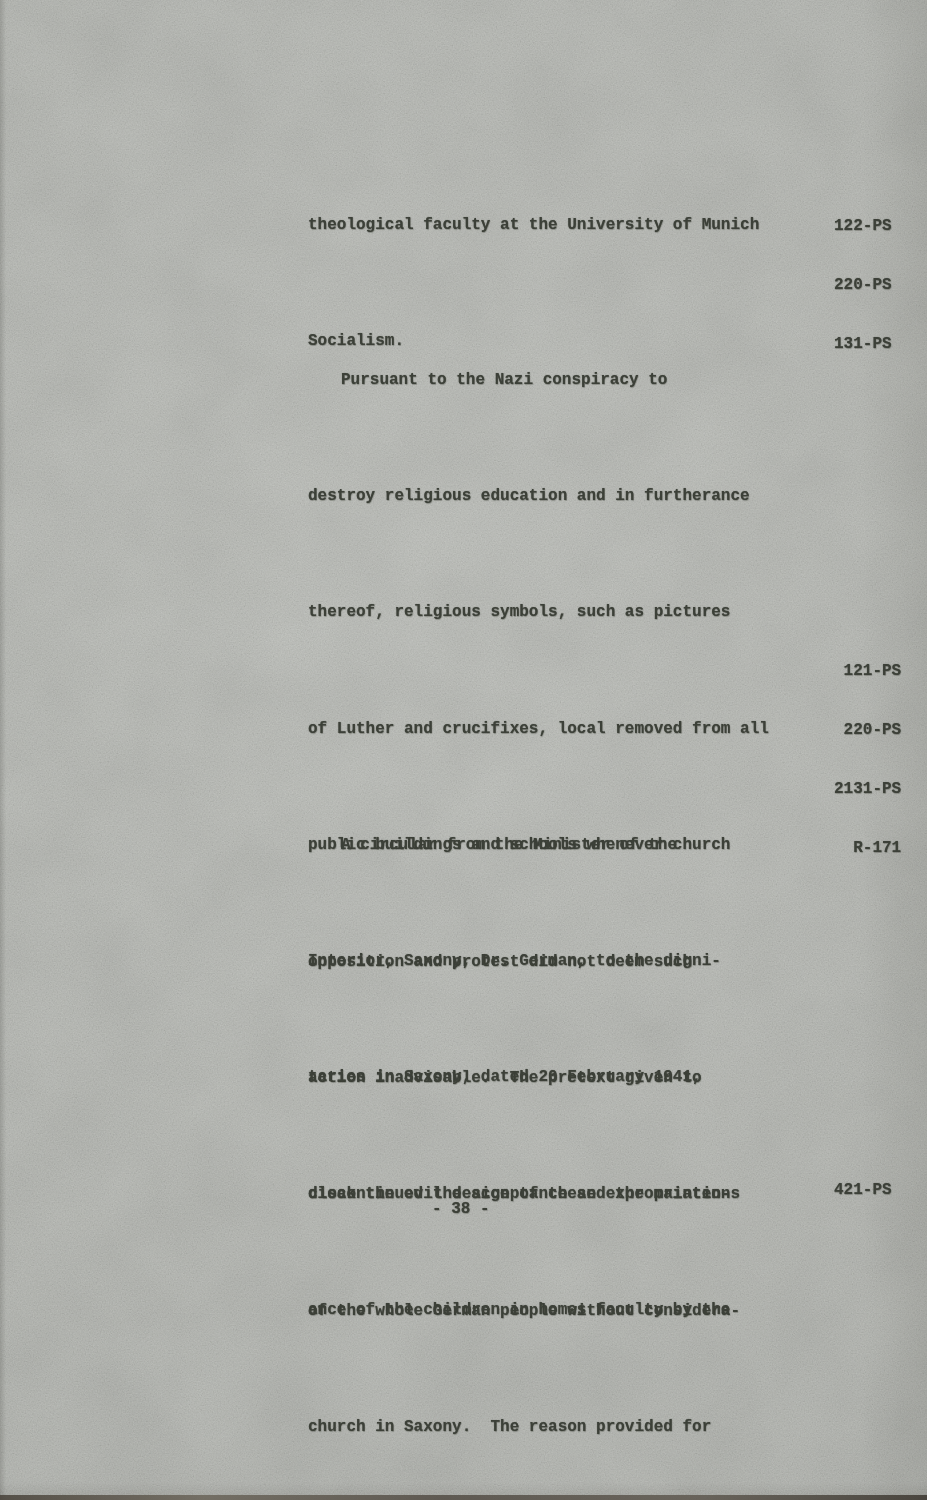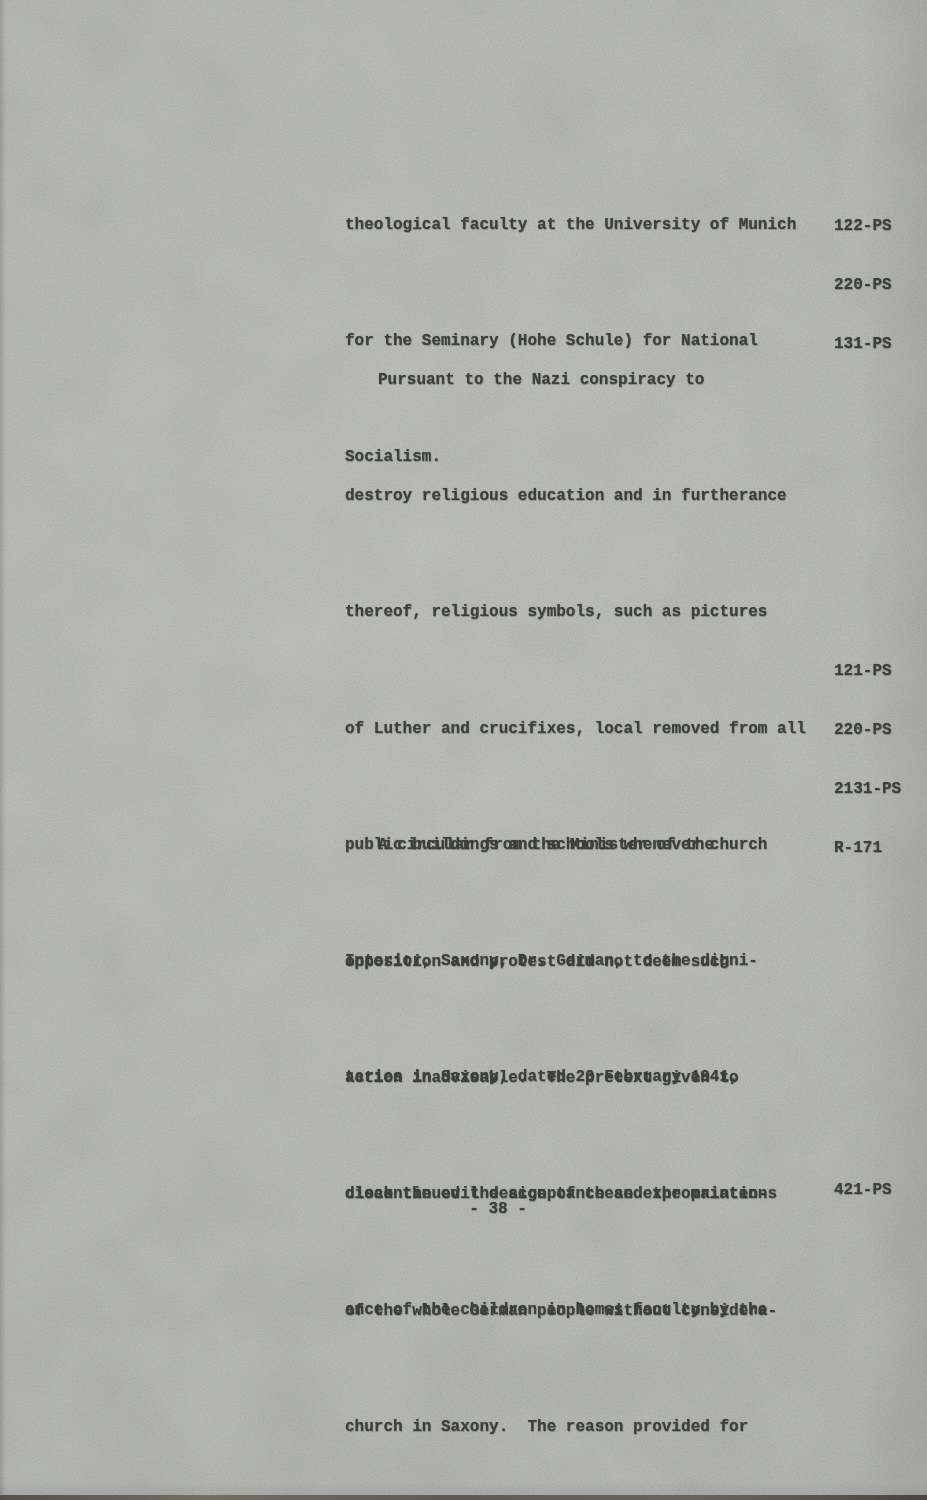--- a/index.html
+++ b/index.html
@@ -44,40 +44,39 @@
     font-size: 16px;
     font-weight: 700;
     color: var(--ink, #3c4038);
     text-shadow: 0 0 1px rgba(58,62,54,0.60), 0.5px 0.5px 0.7px rgba(58,62,54,0.30);
     white-space: pre;
   }
   .para {
     left: 308px;
     width: 480px;
     line-height: 38.8px;
-    margin-left: 37px;
   }
   .para-1 { top: 128px; }
   .para-2 { top: 283px; }
   .para-3 { top: 748px; }
   .line.indent { padding-left: 33px; }
   .refs {
     left: 798px;
     line-height: 19.6px;
     margin-left: 36px;
   }
   .refs-1 { top: 178px; }
-  .refs-2 { top: 623px; }
+  .refs-2 { top: 623px; text-align: right; }
   .refs-3 { top: 1142px; }
   .page-number {
     top: 1199px;
     left: 432px;
     width: 132px;
     line-height: 20px;
-    text-align: center;
+    text-align: left;
   }
 </style>
 </head>
 <body>
 
 <div class="page">
 
   <svg class="grain" width="927" height="1500" xmlns="http://www.w3.org/2000/svg">
     <filter id="fineGrain" x="0" y="0" width="100%" height="100%">
       <feTurbulence type="fractalNoise" baseFrequency="0.75" numOctaves="2" seed="4" stitchTiles="stitch"></feTurbulence>
@@ -88,21 +87,20 @@
       <feColorMatrix type="matrix" values="0.33 0.33 0.33 0 0  0.33 0.33 0.33 0 0  0.33 0.33 0.33 0 0  0 0 0 0 1"></feColorMatrix>
     </filter>
     <rect width="100%" height="100%" filter="url(#fineGrain)" opacity="0.27"></rect>
     <rect width="100%" height="100%" filter="url(#cloudMottle)" opacity="0.10"></rect>
   </svg>
 
   <div class="shade"></div>
 
   <section class="para para-1">
     <div class="line">theological faculty at the University of Munich</div>
-    <div class="line">for the Seminary (Hohe Schule) for National</div>
     <div class="line">Socialism.</div>
   </section>
 
   <aside class="refs refs-1">
     <div class="ref">122-PS</div>
     <div class="ref">220-PS</div>
     <div class="ref">131-PS</div>
   </aside>
 
   <section class="para para-2">

